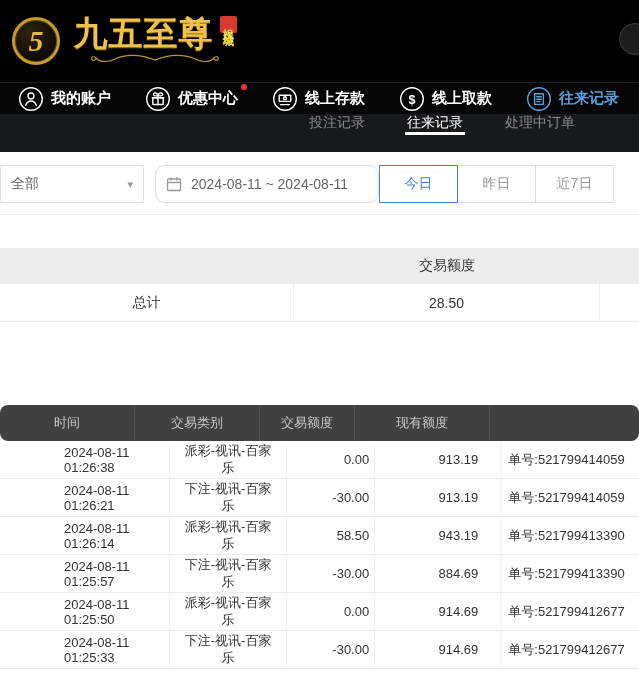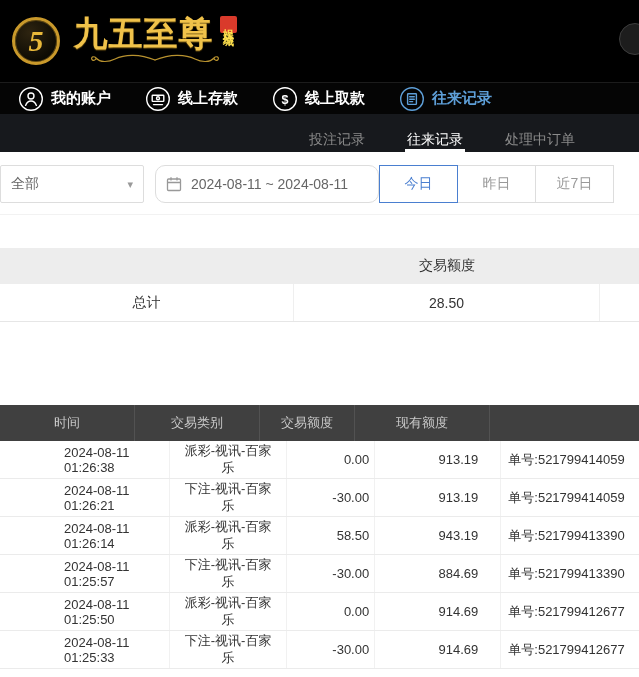--- a/index.html
+++ b/index.html
@@ -29,21 +29,21 @@
     display:flex; align-items:center; gap:34px; padding-left:18px; }
   .nav-item { position:relative; display:flex; align-items:center; gap:7px;
     color:#fff; font-size:15px; font-weight:bold; cursor:pointer; white-space:nowrap; }
   .nav-item.active { color:#5e9fd8; }
   .nav-icon { display:flex; }
   .nav-icon svg { width:26px; height:26px; display:block; }
   .nav-dot { position:absolute; top:-2px; right:-9px; width:6px; height:6px; border-radius:50%; background:#e8392b; }
 
   
   .subnav { height:38px; background:#17191d; display:flex; justify-content:flex-end;
-    align-items:flex-end; gap:38px; padding-right:62px; }
+    align-items:flex-start; gap:38px; padding-right:62px; }
   .tab { display:flex; align-items:center; padding:0 2px; font-size:14px; color:#8b8b8b;
     border-bottom:3px solid transparent; cursor:pointer; white-space:nowrap; }
   .tab.active { color:#fff; border-bottom-color:#fff; }
 
   
   .filterbar { height:63px; background:#fff; display:flex; align-items:flex-start;
     padding-top:13px; border-bottom:1px solid #f2f2f2; }
   .select { width:144px; height:38px; border:1px solid #ddd; border-radius:2px;
     display:flex; align-items:center; justify-content:space-between; padding:16px 10px;
     color:#666; font-size:14px; cursor:pointer; }
@@ -62,21 +62,21 @@
 
   
   .summary-head { height:36px; background:#ededed; display:flex; align-items:center; font-size:14px; color:#333; }
   .summary-row { height:38px; display:flex; align-items:stretch; font-size:14px; color:#333;
     border-bottom:1px solid #e6e6e6; }
   .sc1 { width:294px; display:flex; align-items:center; justify-content:center; }
   .sc2 { width:306px; display:flex; align-items:center; justify-content:center; }
   .summary-row .sc1, .summary-row .sc2 { border-right:1px solid #efefef; }
 
   
-  .records-head { height:36px; background:#404040; display:flex; font-size:13px; color:#c9c9c9; }
+  .records-head { height:36px; background:#404040; display:flex; font-size:13px; color:#c9c9c9;border-radius:8px; }
   .hc { display:flex; align-items:center; justify-content:center; border-right:1px solid #525252; }
   .hc:last-child { border-right:none; }
   .c1 { width:135px; } .c2 { width:125px; } .c3 { width:95px; } .c4 { width:135px; } .c5 { width:149px; }
   .record-row { height:38px; display:flex; align-items:stretch; font-size:13px; color:#333;
     border-bottom:1px solid #ebebeb; background:#fff; }
   .rc { display:flex; align-items:center; border-right:1px solid #f1f1f1; }
   .rc.c5 { border-right:none; }
   .rc.time { padding-left:20px;margin-left:44px; }
   .rc.type { justify-content:center; text-align:center; line-height:1.3; padding:0 14px; }
   .rc.amount { justify-content:flex-end; padding-right:5px; }
@@ -117,20 +117,32 @@
             <circle cx="13" cy="10" r="3"></circle>
           <path d="M7.6 19.4c1.1-3 3.1-4.4 5.4-4.4s4.3 1.4 5.4 4.4"></path>
         </svg>
       </span>
       <span class="nav-label">我的账户</span>
     </a>
     <a class="nav-item">
       <span class="nav-icon">
         <svg viewBox="0 0 26 26" fill="none" stroke="currentColor" stroke-width="1.4" stroke-linecap="round" stroke-linejoin="round">
           <circle cx="13" cy="13" r="11.3"></circle>
+          <rect x="7.8" y="11.7" width="10.4" height="6.8" rx="0.6"></rect>
+          <path d="M7.3 11.7h11.4M13 9.3v9.2"></path>
+          <path d="M13 9.3c-1-2.8-4.6-2.9-4.6-1s2.8 1.9 4.6 1zm0 0c1-2.8 4.6-2.9 4.6-1s-2.8 1.9-4.6 1z"></path>
+        </svg>
+      </span>
+      <span class="nav-label">优惠中心</span>
+      <i class="nav-dot"></i>
+    </a>
+    <a class="nav-item">
+      <span class="nav-icon">
+        <svg viewBox="0 0 26 26" fill="none" stroke="currentColor" stroke-width="1.4" stroke-linecap="round" stroke-linejoin="round">
+          <circle cx="13" cy="13" r="11.3"></circle>
           <rect x="7.2" y="9.2" width="11.6" height="6.2" rx="0.6"></rect>
           <circle cx="13" cy="12.3" r="1.5"></circle>
           <path d="M8.5 18.6h9"></path>
         </svg>
       </span>
       <span class="nav-label">线上存款</span>
     </a>
     <a class="nav-item">
       <span class="nav-icon">
         <svg viewBox="0 0 26 26" fill="none" stroke="currentColor" stroke-width="1.4" stroke-linecap="round" stroke-linejoin="round">

